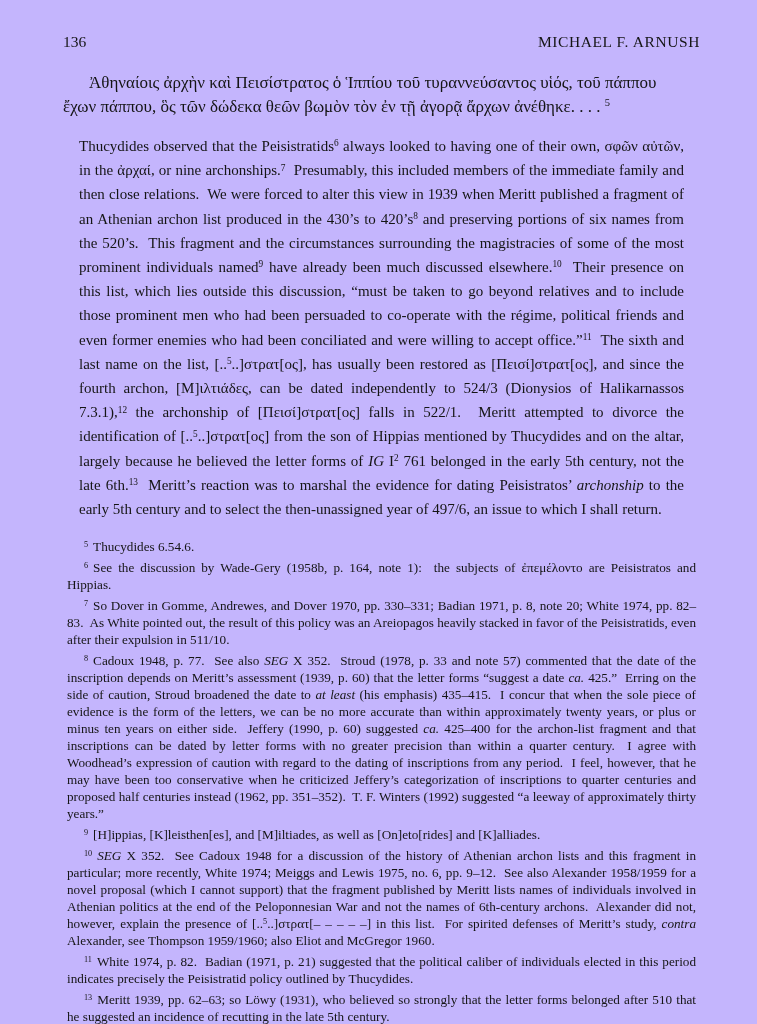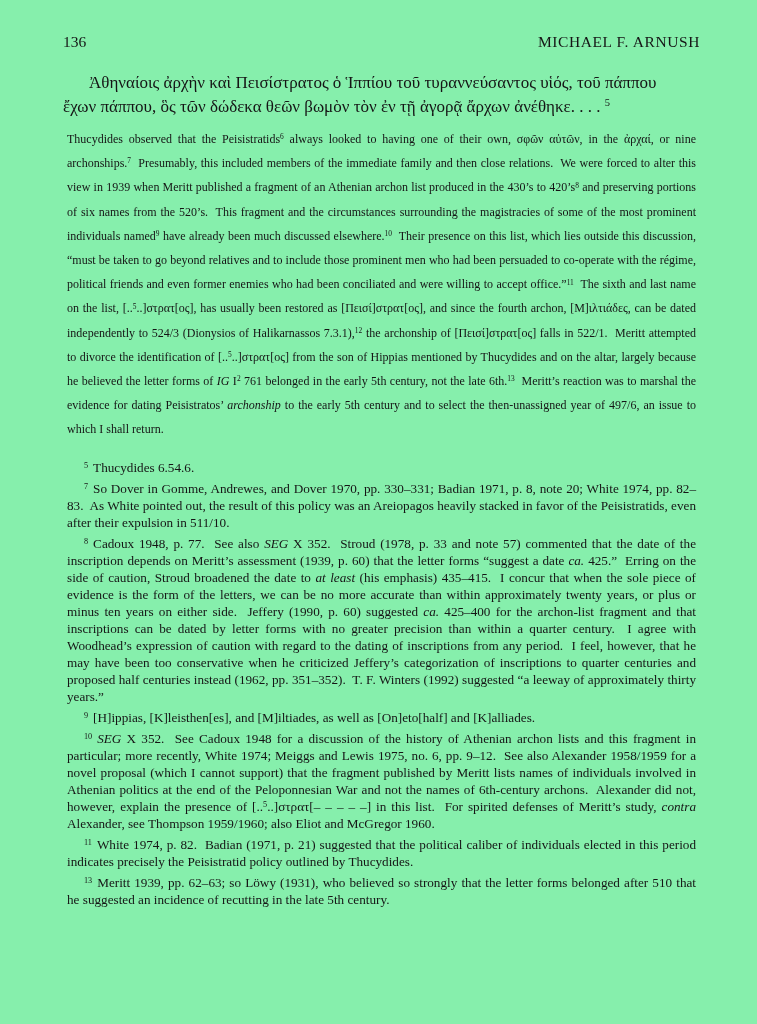--- a/index.html
+++ b/index.html
@@ -4,21 +4,21 @@
 <style>
   html, body { margin: 0; padding: 0; }
   body {
     width: 757px; height: 1024px;
     background: #e8e8e8;
     font-family: "Liberation Serif", "DejaVu Serif", serif;
   }
   .page {
     position: relative;
     width: 757px; height: 1024px;
-    background: #86efac;
+    background: #c4b5fd;
     color: #151515;
     overflow: hidden;
     box-sizing: border-box;
     padding: 33px 57px 0 63px;
   }
   .header {
     position: relative;
     height: 18px;
     margin-bottom: 20px;
     font-size: 15.5px;
@@ -30,24 +30,24 @@
     text-align: right;
     letter-spacing: 0.6px;
   }
   .epigraph {
     margin: 0 0 9px 0;
     font-size: 17px;
     line-height: 23.5px;
   }
   .epigraph .line-first { text-indent: 26px; }
   .body-text {
-    font-size: 12px;
+    font-size: 15px;
     line-height: 24.2px;
     text-align: justify;
-    margin: 4px;
+    margin: 16px;
   }
   .footnotes {
     margin-top: 17px;
     font-size: 13.2px;
     line-height: 17px;
     text-align: justify;
   }
   .footnote {
     margin: 4px;
     text-indent: 17px;
@@ -77,27 +77,30 @@
   </div>
 
   <p class="body-text"><span>Thucydides observed that the Peisistratids</span><span class="sup">6</span><span> always looked to having one of their own, σφῶν αὐτῶν, in the ἀρχαί, or nine archonships.</span><span class="sup">7</span><span>&nbsp; Presumably, this included members of the immediate family and then close relations.&nbsp; We were forced to alter this view in 1939 when Meritt published a fragment of an Athenian archon list produced in the 430’s to 420’s</span><span class="sup">8</span><span> and preserving portions of six names from the 520’s.&nbsp; This fragment and the circumstances surrounding the magistracies of some of the most prominent individuals named</span><span class="sup">9</span><span> have already been much discussed elsewhere.</span><span class="sup">10</span><span>&nbsp; Their presence on this list, which lies outside this discussion, “must be taken to go beyond relatives and to include those prominent men who had been persuaded to co-operate with the régime, political friends and even former enemies who had been conciliated and were willing to accept office.”</span><span class="sup">11</span><span>&nbsp; The sixth and last name on the list, [..</span><span class="sup">5</span><span>..]στρατ[ος], has usually been restored as [Πεισί]στρατ[ος], and since the fourth archon, [Μ]ιλτιάδες, can be dated independently to 524/3 (Dionysios of Halikarnassos 7.3.1),</span><span class="sup">12</span><span> the archonship of [Πεισί]στρατ[ος] falls in 522/1.&nbsp; Meritt attempted to divorce the identification of [..</span><span class="sup">5</span><span>..]στρατ[ος] from the son of Hippias mentioned by Thucydides and on the altar, largely because he believed the letter forms of </span><span class="it">IG</span><span> I</span><span class="sup">2</span><span> 761 belonged in the early 5th century, not the late 6th.</span><span class="sup">13</span><span>&nbsp; Meritt’s reaction was to marshal the evidence for dating Peisistratos’ </span><span class="it">archonship</span><span> to the early 5th century and to select the then-unassigned year of 497/6, an issue to which I shall return.</span></p>
 
   <div class="footnotes">
 
   <p class="footnote">
       <span class="sup fn-num">5</span><span><span>Thucydides 6.54.6.</span></span>
     </p>
       <p class="footnote">
+      <span class="sup fn-num">6</span><span><span>See the discussion by Wade-Gery (1958b, p. 164, note 1):&nbsp; the subjects of ἐπεμέλοντο are Peisistratos and Hippias.</span></span>
+    </p>
+      <p class="footnote">
       <span class="sup fn-num">7</span><span><span>So Dover in Gomme, Andrewes, and Dover 1970, pp. 330–331; Badian 1971, p. 8, note 20; White 1974, pp. 82–83.&nbsp; As White pointed out, the result of this policy was an Areiopagos heavily stacked in favor of the Peisistratids, even after their expulsion in 511/10.</span></span>
     </p>
       <p class="footnote">
       <span class="sup fn-num">8</span><span><span>Cadoux 1948, p. 77.&nbsp; See also </span><span class="it">SEG</span><span> X 352.&nbsp; Stroud (1978, p. 33 and note 57) commented that the date of the inscription depends on Meritt’s assessment (1939, p. 60) that the letter forms “suggest a date </span><span class="it">ca.</span><span> 425.”&nbsp; Erring on the side of caution, Stroud broadened the date to </span><span class="it">at least</span><span> (his emphasis) 435–415.&nbsp; I concur that when the sole piece of evidence is the form of the letters, we can be no more accurate than within approximately twenty years, or plus or minus ten years on either side.&nbsp; Jeffery (1990, p. 60) suggested </span><span class="it">ca.</span><span> 425–400 for the archon-list fragment and that inscriptions can be dated by letter forms with no greater precision than within a quarter century.&nbsp; I agree with Woodhead’s expression of caution with regard to the dating of inscriptions from any period.&nbsp; I feel, however, that he may have been too conservative when he criticized Jeffery’s categorization of inscriptions to quarter centuries and proposed half centuries instead (1962, pp. 351–352).&nbsp; T. F. Winters (1992) suggested “a leeway of approximately thirty years.”</span></span>
     </p>
       <p class="footnote">
-      <span class="sup fn-num">9</span><span><span>[H]ippias, [K]leisthen[es], and [M]iltiades, as well as [On]eto[half] and [K]alliades.</span></span>
+      <span class="sup fn-num">9</span><span><span>[H]ippias, [K]leisthen[es], and [M]iltiades, as well as [On]eto[rides] and [K]alliades.</span></span>
     </p>
       <p class="footnote">
       <span class="sup fn-num">10</span><span><span class="it">SEG</span><span> X 352.&nbsp; See Cadoux 1948 for a discussion of the history of Athenian archon lists and this fragment in particular; more recently, White 1974; Meiggs and Lewis 1975, no. 6, pp. 9–12.&nbsp; See also Alexander 1958/1959 for a novel proposal (which I cannot support) that the fragment published by Meritt lists names of individuals involved in Athenian politics at the end of the Peloponnesian War and not the names of 6th-century archons.&nbsp; Alexander did not, however, explain the presence of [..</span><span class="sup">5</span><span>..]στρατ[– – – – –] in this list.&nbsp; For spirited defenses of Meritt’s study, </span><span class="it">contra</span><span> Alexander, see Thompson 1959/1960; also Eliot and McGregor 1960.</span></span>
     </p>
       <p class="footnote">
       <span class="sup fn-num">11</span><span><span>White 1974, p. 82.&nbsp; Badian (1971, p. 21) suggested that the political caliber of individuals elected in this period indicates precisely the Peisistratid policy outlined by Thucydides.</span></span>
     </p>
       <p class="footnote">
       <span class="sup fn-num">13</span><span><span>Meritt 1939, pp. 62–63; so Löwy (1931), who believed so strongly that the letter forms belonged after 510 that he suggested an incidence of recutting in the late 5th century.</span></span>
     </p>

